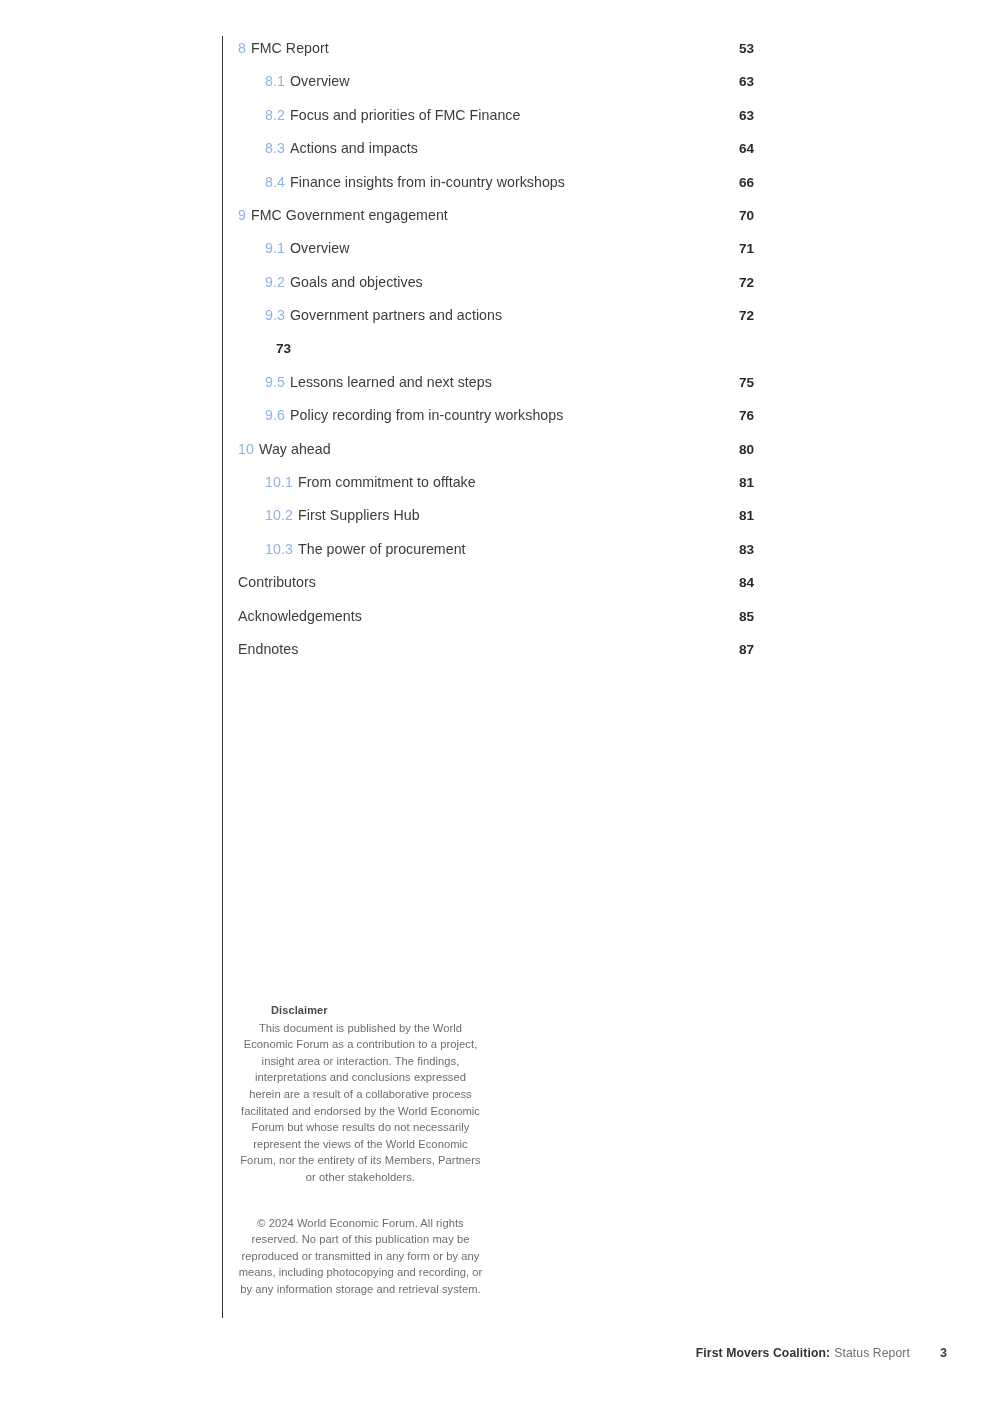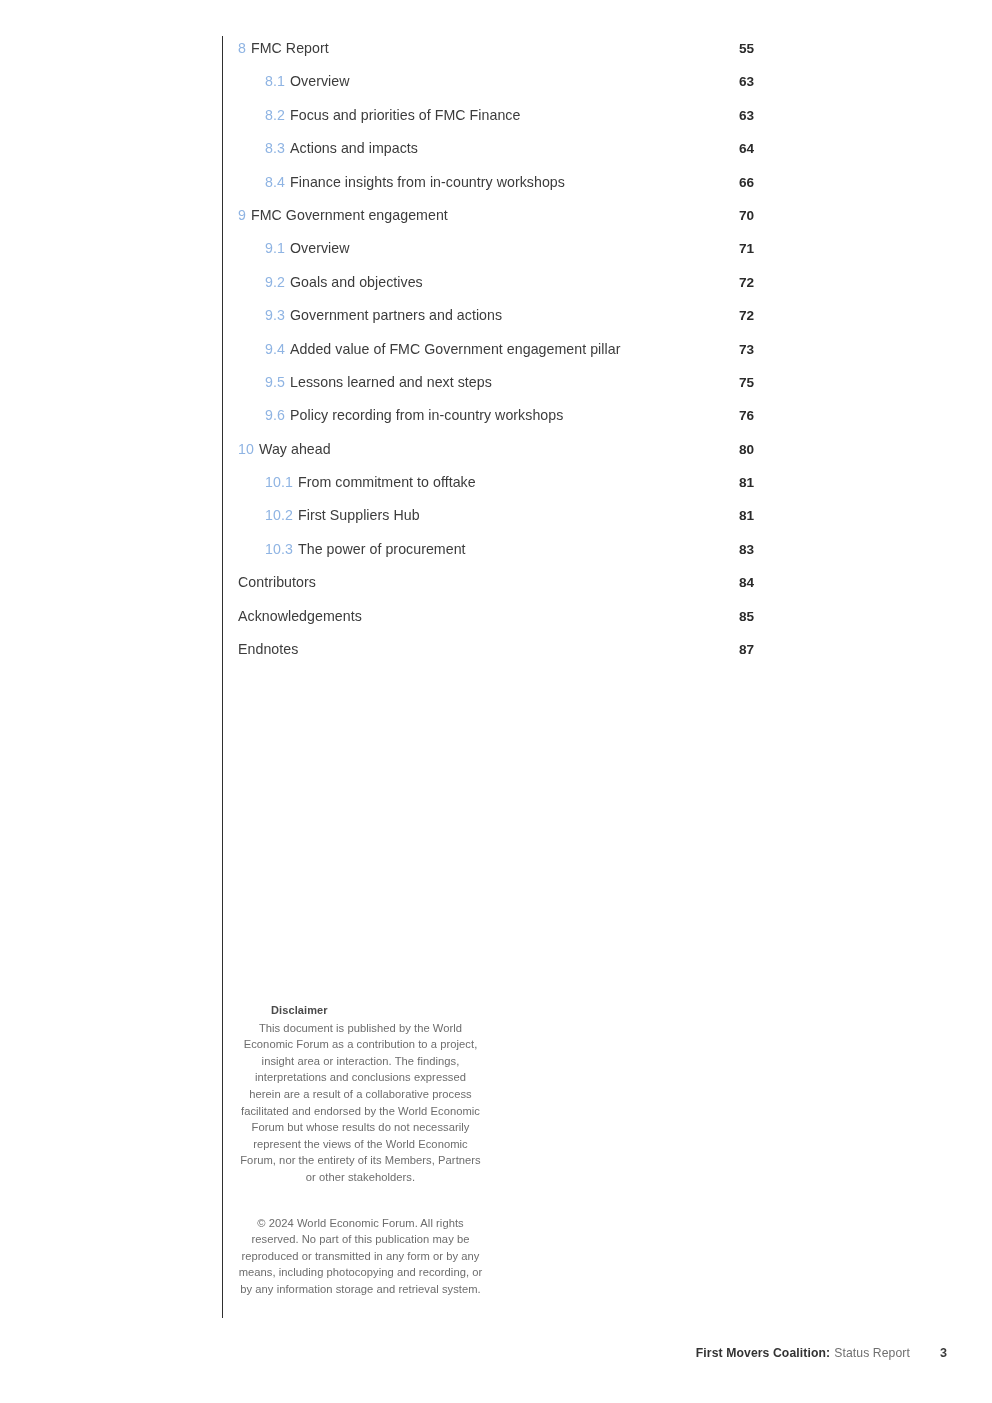--- a/index.html
+++ b/index.html
@@ -140,21 +140,21 @@
 <div class="page">
 
   <div class="vrule"></div>
 
   <div class="toc">
       <div class="toc-row lvl-1">
         <span class="toc-left">
           <span class="toc-num">8</span>
           <span class="toc-title">FMC Report</span>
         </span>
-        <span class="toc-page">55</span>
+        <span class="toc-page">53</span>
       </div>
       <div class="toc-row lvl-2">
         <span class="toc-left">
           <span class="toc-num">8.1</span>
           <span class="toc-title">Overview</span>
         </span>
         <span class="toc-page">63</span>
       </div>
       <div class="toc-row lvl-2">
         <span class="toc-left">
@@ -199,24 +199,20 @@
         <span class="toc-page">72</span>
       </div>
       <div class="toc-row lvl-2">
         <span class="toc-left">
           <span class="toc-num">9.3</span>
           <span class="toc-title">Government partners and actions</span>
         </span>
         <span class="toc-page">72</span>
       </div>
       <div class="toc-row lvl-2">
-        <span class="toc-left">
-          <span class="toc-num">9.4</span>
-          <span class="toc-title">Added value of FMC Government engagement pillar</span>
-        </span>
         <span class="toc-page">73</span>
       </div>
       <div class="toc-row lvl-2">
         <span class="toc-left">
           <span class="toc-num">9.5</span>
           <span class="toc-title">Lessons learned and next steps</span>
         </span>
         <span class="toc-page">75</span>
       </div>
       <div class="toc-row lvl-2">

